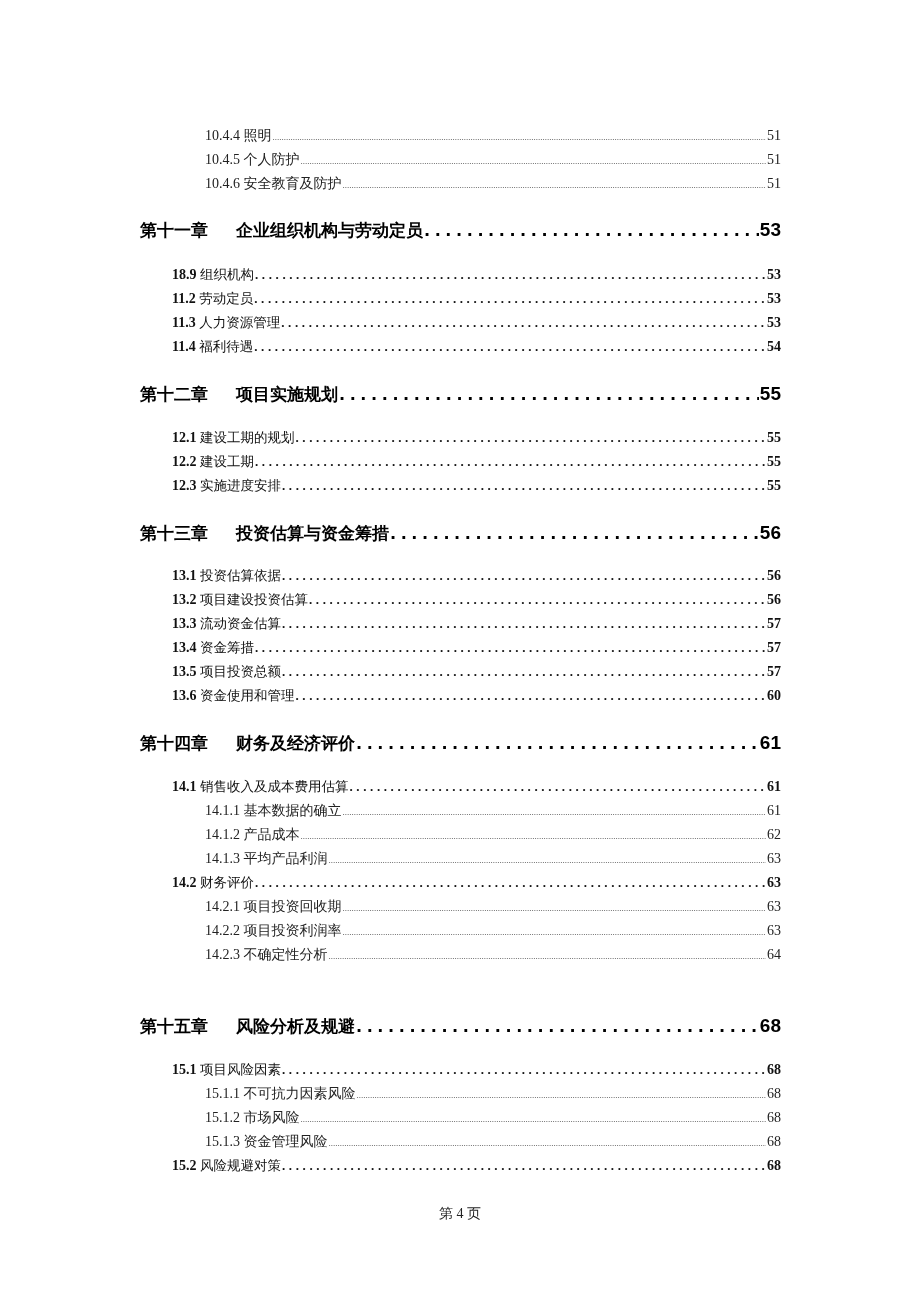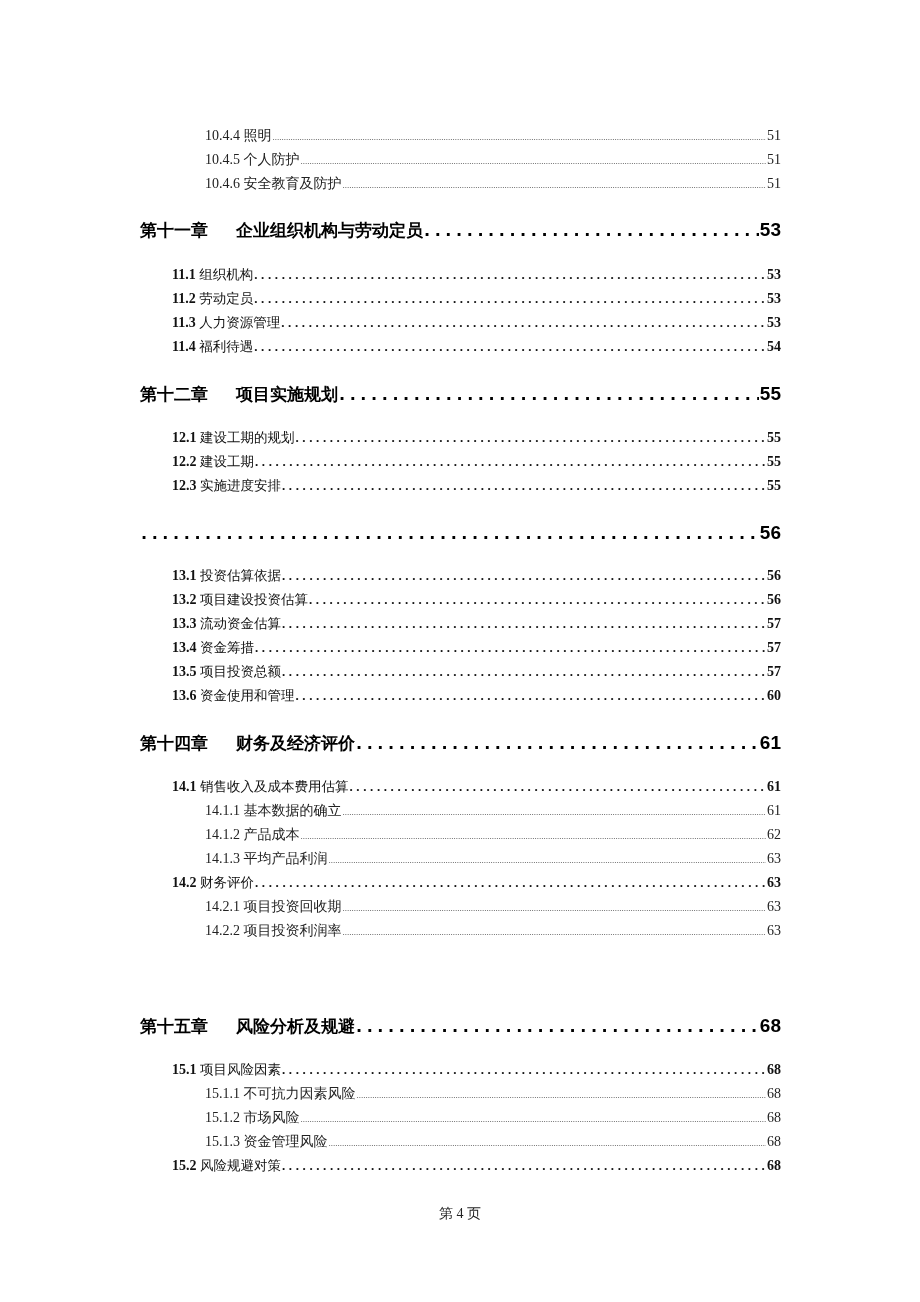--- a/index.html
+++ b/index.html
@@ -49,21 +49,21 @@
     <span class="leader"></span>
     <span class="pg">51</span>
   </div>
 
   <div class="toc-line lvl1" style="top:207px">
     <span class="label"><span class="chap">第十一章</span><span>企业组织机构与劳动定员</span></span>
     <span class="leader"></span>
     <span class="pg">53</span>
   </div>
   <div class="toc-line lvl2" style="top:254px">
-    <span class="label"><span class="num">11.1</span> <span class="txt">组织机构</span></span>
+    <span class="label"><span class="num">18.9</span> <span class="txt">组织机构</span></span>
     <span class="leader"></span>
     <span class="pg">53</span>
   </div>
   <div class="toc-line lvl2" style="top:278px">
     <span class="label"><span class="num">11.2</span> <span class="txt">劳动定员</span></span>
     <span class="leader"></span>
     <span class="pg">53</span>
   </div>
   <div class="toc-line lvl2" style="top:302px">
     <span class="label"><span class="num">11.3</span> <span class="txt">人力资源管理</span></span>
@@ -91,20 +91,21 @@
     <span class="leader"></span>
     <span class="pg">55</span>
   </div>
   <div class="toc-line lvl2" style="top:465px">
     <span class="label"><span class="num">12.3</span> <span class="txt">实施进度安排</span></span>
     <span class="leader"></span>
     <span class="pg">55</span>
   </div>
 
   <div class="toc-line lvl1" style="top:510px">
+    <span class="label"><span class="chap">第十三章</span><span>投资估算与资金筹措</span></span>
     <span class="leader"></span>
     <span class="pg">56</span>
   </div>
   <div class="toc-line lvl2" style="top:555px">
     <span class="label"><span class="num">13.1</span> <span class="txt">投资估算依据</span></span>
     <span class="leader"></span>
     <span class="pg">56</span>
   </div>
   <div class="toc-line lvl2" style="top:579px">
     <span class="label"><span class="num">13.2</span> <span class="txt">项目建设投资估算</span></span>
@@ -165,20 +166,25 @@
   <div class="toc-line lvl3" style="top:886px">
     <span class="label"><span>14.2.1</span> <span>项目投资回收期</span></span>
     <span class="leader"></span>
     <span class="pg">63</span>
   </div>
   <div class="toc-line lvl3" style="top:910px">
     <span class="label"><span>14.2.2</span> <span>项目投资利润率</span></span>
     <span class="leader"></span>
     <span class="pg">63</span>
   </div>
+  <div class="toc-line lvl3" style="top:934px">
+    <span class="label"><span>14.2.3</span> <span>不确定性分析</span></span>
+    <span class="leader"></span>
+    <span class="pg">64</span>
+  </div>
 
   <div class="toc-line lvl1" style="top:1003px">
     <span class="label"><span class="chap">第十五章</span><span>风险分析及规避</span></span>
     <span class="leader"></span>
     <span class="pg">68</span>
   </div>
   <div class="toc-line lvl2" style="top:1049px">
     <span class="label"><span class="num">15.1</span> <span class="txt">项目风险因素</span></span>
     <span class="leader"></span>
     <span class="pg">68</span>

